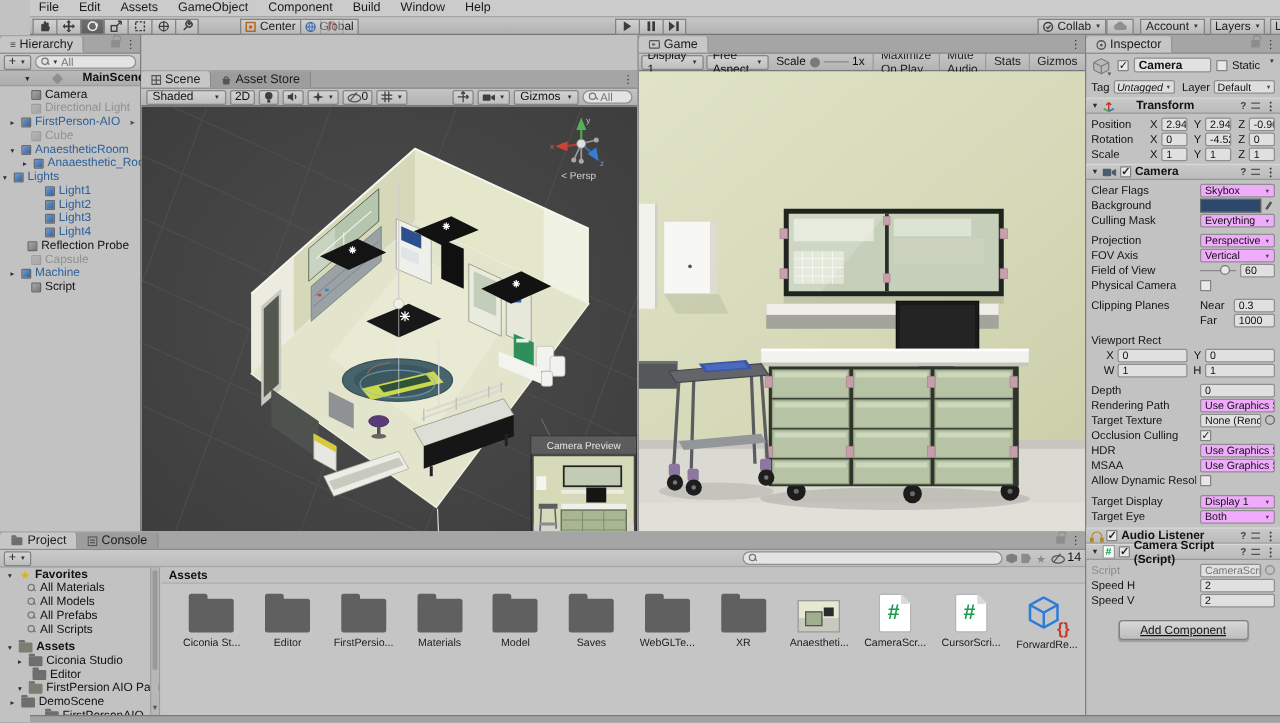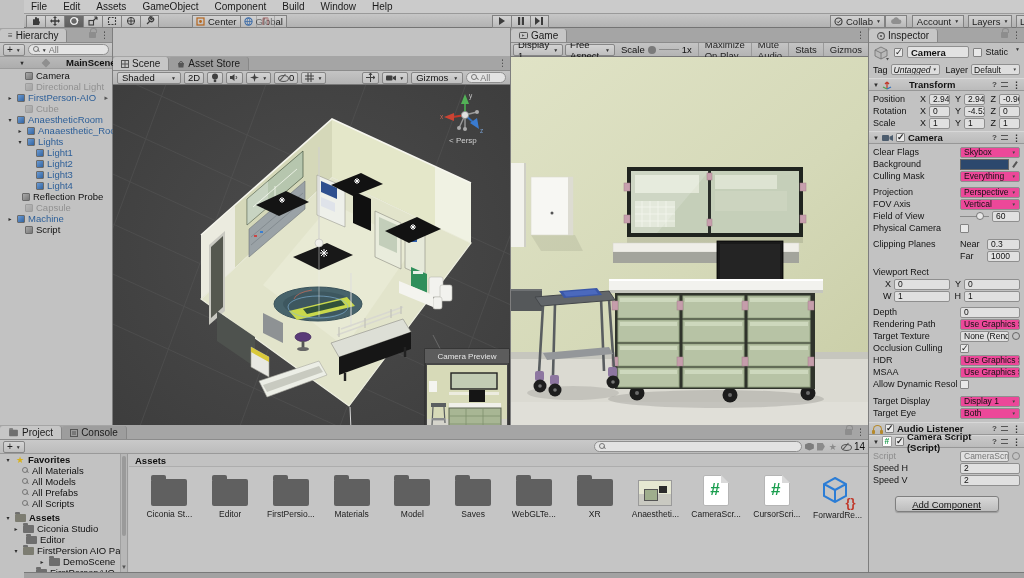--- a/index.html
+++ b/index.html
@@ -68,21 +68,21 @@
 .tagrow{display:flex;align-items:center;gap:3px;padding:2px 4px 3px 4px;font-size:9px;}
 .minidd{height:11px;background:#dedede;border:1px solid #8f8f8f;border-radius:2px;display:flex;align-items:center;font-size:8.5px;padding:0 2px;flex:1;white-space:nowrap;overflow:hidden;}
 .minidd::after{content:"▼";font-size:4.5px;color:#444;margin-left:auto;padding-left:2px;}
 .chead{height:13px;background:linear-gradient(#c9c9c9,#bbbbbb);border-top:1px solid #d8d8d8;border-bottom:1px solid #979797;display:flex;align-items:center;gap:3px;padding:0 4px;font-weight:bold;font-size:9.5px;}
 .chead .fold{font-size:6px;color:#2e2e2e;}
 .chead .hicons{margin-left:auto;display:flex;gap:4px;align-items:center;color:#444;font-size:8px;}
 .preseticon{width:7px;height:5px;border-top:1.6px solid #555;border-bottom:1.6px solid #555;}
 .irow{display:flex;align-items:center;height:12px;padding:0 4px;gap:3px;font-size:9px;}
 .ilab{width:84px;flex:none;white-space:nowrap;overflow:hidden;color:#141414;}
 .ilab.dim{color:#8d8d8d;}
-.dd{flex:1;height:11px;background:#ec4899;border:1px solid #8f8f8f;border-radius:2px;font-size:8.5px;display:flex;align-items:center;padding:0 3px;white-space:nowrap;overflow:hidden;}
+.dd{flex:1;height:11px;background:#f0abfc;border:1px solid #8f8f8f;border-radius:2px;font-size:8.5px;display:flex;align-items:center;padding:0 3px;white-space:nowrap;overflow:hidden;}
 .dd::after{content:"▼";font-size:4.5px;color:#444;margin-left:auto;padding-left:2px;flex:none;}
 .tf{flex:1;height:11px;background:#e0e0e0;border:1px solid #8f8f8f;border-radius:2px;font-size:8.5px;display:flex;align-items:center;padding:0 3px;white-space:nowrap;overflow:hidden;}
 .axl{width:8px;flex:none;text-align:right;font-size:9px;}
 .sublab{width:24px;flex:none;font-size:9px;}
 .swatch{flex:1;height:11px;background:#2c486d;border:1px solid #666;}
 .dropper{width:8px;height:8px;flex:none;position:relative;}
 .dropper::before{content:"";position:absolute;left:2px;top:1px;width:2px;height:7px;background:#555;transform:rotate(35deg);}
 .slider{flex:1;height:11px;position:relative;}
 .slider .track{position:absolute;left:0;right:0;top:5px;height:1.6px;background:#8a8a8a;}
 .slider .thumb{position:absolute;left:55%;top:1.5px;width:8px;height:8px;border-radius:50%;background:#e8e8e8;border:1px solid #777;}
@@ -318,21 +318,21 @@
       <div class="hrow" style="padding-left:6px;">
           <span class="tri exp"></span>
           <span class="cube blue"></span>
           <span class="txt-prefab">AnaestheticRoom</span>
         </div>
       <div class="hrow" style="padding-left:16px;">
           <span class="tri col"></span>
           <span class="cube blue"></span>
           <span class="txt-prefab">Anaaesthetic_Room</span>
         </div>
-      <div class="hrow" style="padding-left:16px;">
+      <div class="hrow" style="padding-left:0;">
           <span class="tri exp"></span>
           <span class="cube blue"></span>
           <span class="txt-prefab">Lights</span>
         </div>
       <div class="hrow" style="padding-left:36px;">
           <span class="cube blue"></span>
           <span class="txt-prefab">Light1</span>
         </div>
       <div class="hrow" style="padding-left:36px;">
           <span class="cube blue"></span>
@@ -1077,21 +1077,21 @@
         </div>
       <div class="prow" style="padding-left:26px;">
           <span class="foldr"></span>
           <span>Editor</span>
         </div>
       <div class="prow" style="padding-left:12px;">
           <span class="tri exp"></span>
           <span class="foldr open"></span>
           <span>FirstPersion AIO Pack</span>
         </div>
-      <div class="prow" style="padding-left:38px;">
+      <div class="prow" style="padding-left:6px;">
           <span class="tri col"></span>
           <span class="foldr"></span>
           <span>DemoScene</span>
         </div>
       <div class="prow" style="padding-left:36px;">
           <span class="foldr"></span>
           <span>FirstPersonAIO</span>
         </div>
 
       <div class="pscroll">

